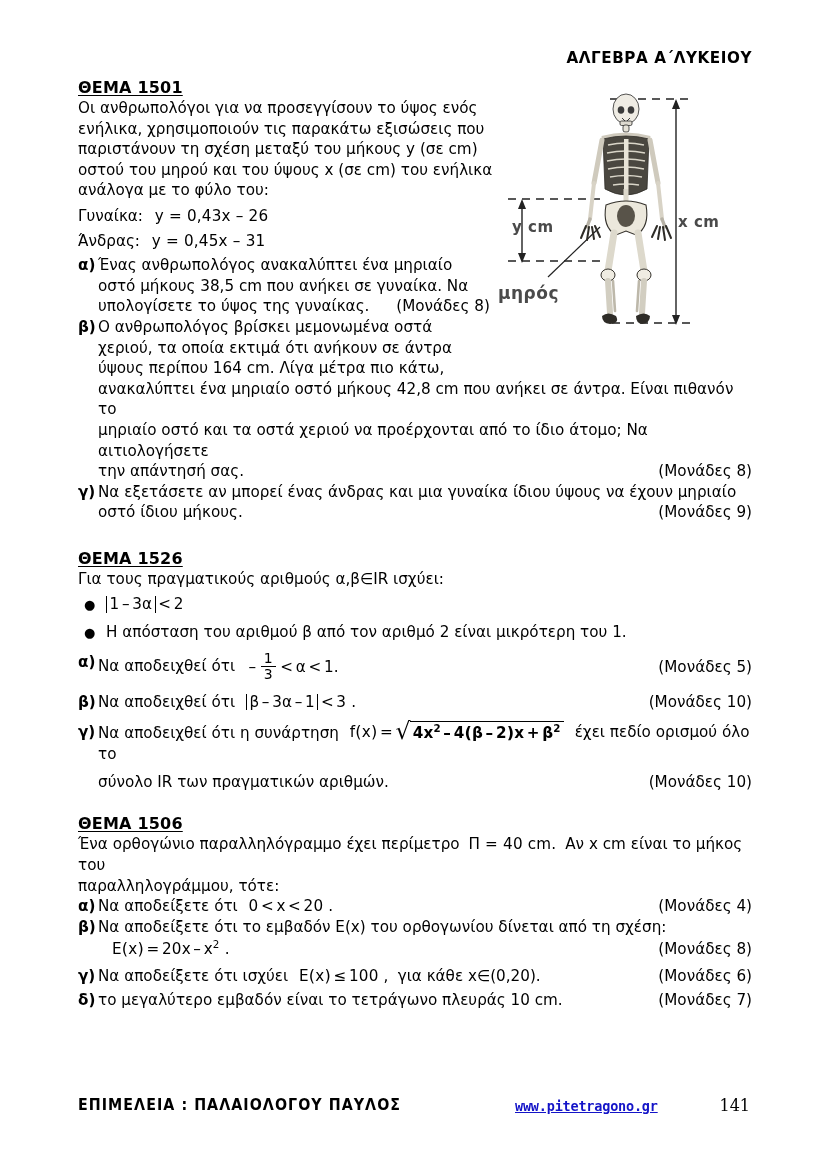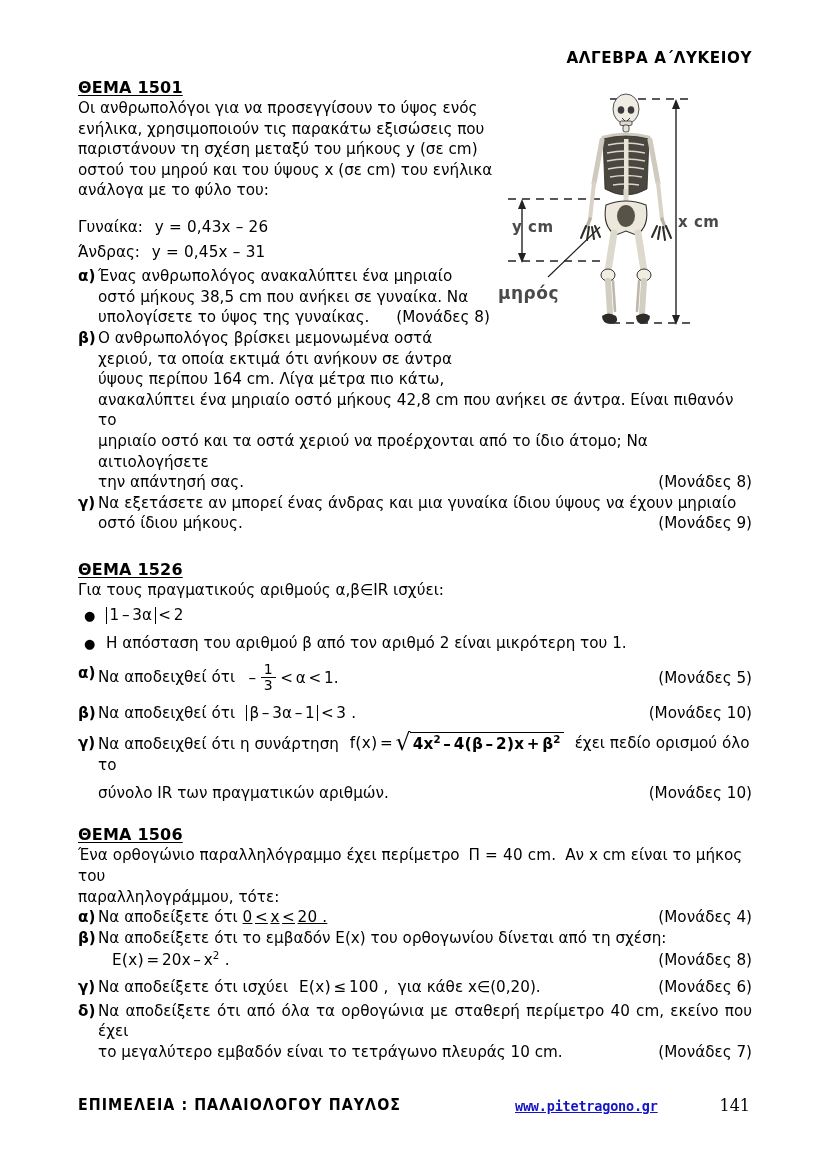--- a/index.html
+++ b/index.html
@@ -308,21 +308,21 @@
       <div class="theme-title">ΘΕΜΑ 1501</div>
 
       <div style="width:415px;">
         <div class="para">Οι ανθρωπολόγοι για να προσεγγίσουν το ύψος ενός</div>
         <div class="para">ενήλικα, χρησιμοποιούν τις παρακάτω εξισώσεις που</div>
         <div class="para">παριστάνουν τη σχέση μεταξύ του μήκους y (σε cm)</div>
         <div class="para">οστού του μηρού και του ύψους x (σε cm) του ενήλικα</div>
         <div class="para">ανάλογα με το φύλο του:</div>
       </div>
 
-      <div class="para" style="margin-top:16px;">
+      <div class="para" style="margin-top:5px;">
         <span>Γυναίκα:</span>
         <span class="math" style="margin-left:7px;">y = 0,43x – 26</span>
       </div>
       <div class="para" style="margin-top:4px;">
         <span>Άνδρας:</span>
         <span class="math" style="margin-left:7px;">y = 0,45x – 31</span>
       </div>
 
       <div class="item" style="margin-top:4px;">
         <div class="lab">α)</div>
@@ -442,21 +442,21 @@
         <span>Αν x cm είναι το μήκος του</span>
       </div>
       <div class="para">παραλληλογράμμου, τότε:</div>
 
       <div class="item">
         <div class="lab">α)</div>
         <div class="body">
           <div class="rowline">
             <span>
               <span>Να αποδείξετε ότι</span>
-              <span class="math" style="text-decoration:underline;">0<span class="op">&lt;</span>x<span class="op">&lt;</span>20 .</span>
+              <span class="math" style="margin-left:6px;">0<span class="op">&lt;</span>x<span class="op">&lt;</span>20 .</span>
             </span>
             <span class="marks">(Μονάδες 4)</span>
           </div>
         </div>
       </div>
 
       <div class="item">
         <div class="lab">β)</div>
         <div class="body">
           <div>Να αποδείξετε ότι το εμβαδόν Ε(x) του ορθογωνίου δίνεται από τη σχέση:</div>
@@ -481,21 +481,20 @@
               <span style="margin-left:4px;">για κάθε x∈(0,20).</span>
             </span>
             <span class="marks">(Μονάδες 6)</span>
           </div>
         </div>
       </div>
 
       <div class="item" style="margin-top:3px;">
         <div class="lab">δ)</div>
         <div class="body">
-          <div style="text-align:justify; text-justify:inter-word;">Να αποδείξετε ότι από όλα τα ορθογώνια με σταθερή περίμετρο 40 cm, εκείνο που έχει</div>
           <div class="rowline">
             <span>το μεγαλύτερο εμβαδόν είναι το τετράγωνο πλευράς 10 cm.</span>
             <span class="marks">(Μονάδες 7)</span>
           </div>
         </div>
       </div>
     </div>
 
   </div>
 

